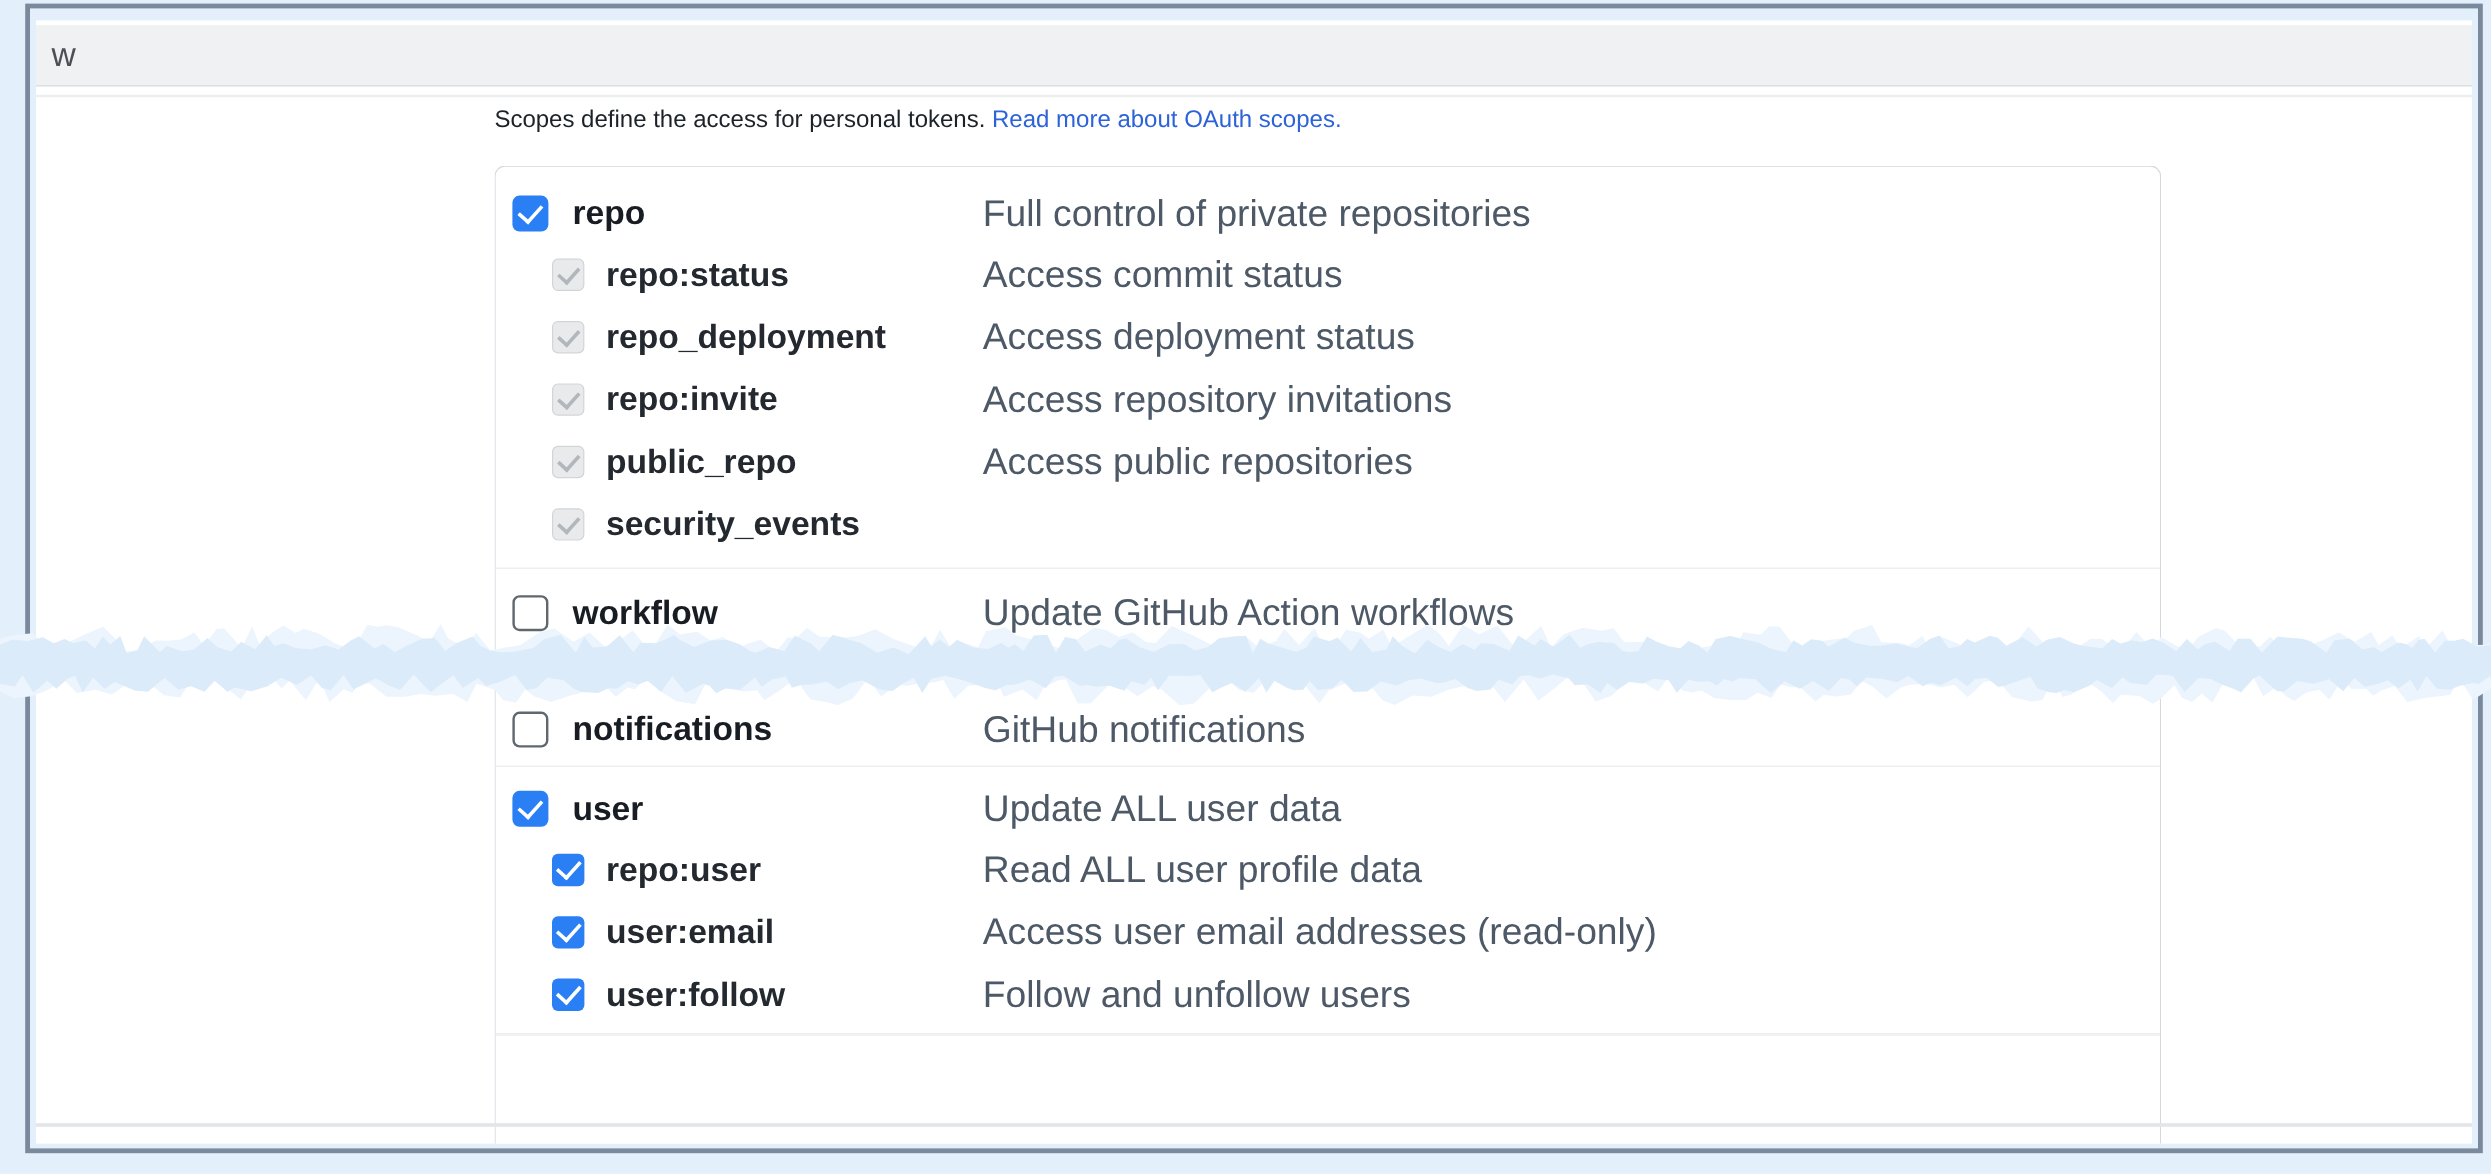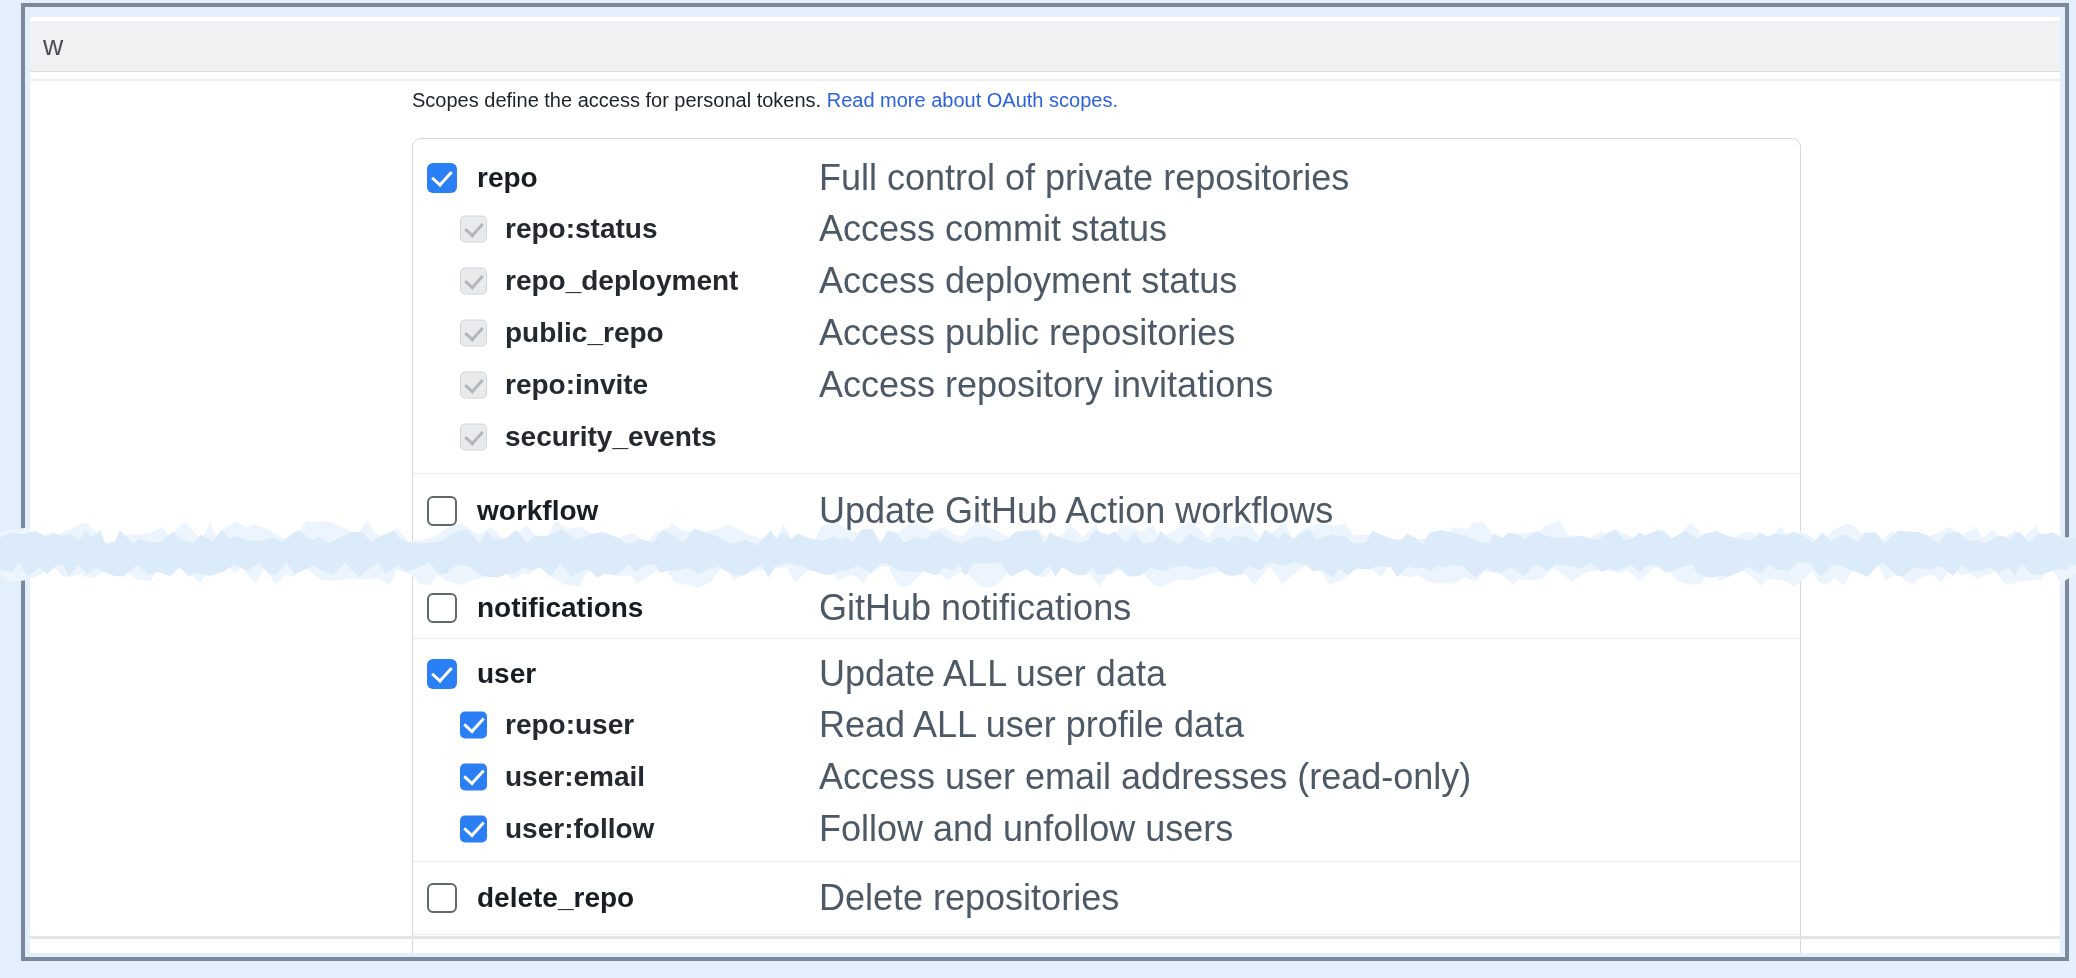--- a/index.html
+++ b/index.html
@@ -44,21 +44,21 @@
   .cb.unchecked{background:#fff;border:2px solid #60686f;}
   .tick{position:absolute;left:50%;top:46%;width:9px;height:16px;
         border:solid #fff;border-width:0 3px 3px 0;
         transform:translate(-50%,-55%) rotate(42deg);}
   .cb.disabled .tick{border-color:#b2b7bd;width:8px;height:14px;}
 
   .lbl{position:absolute;top:50%;transform:translateY(-50%);font-size:28px;color:#181d23;white-space:nowrap;font-weight:bold;}
   .lbl.parent{left:64px;font-weight:700;text-align:right;}
   .lbl.sub{left:92px;color:#23292f;}
   .desc{position:absolute;left:406px;top:50%;transform:translateY(-50%);
-        font-size:36px;color:#4d5966;white-space:nowrap;}
+        font-size:31px;color:#4d5966;white-space:nowrap;}
 
   .page-bottom-line{position:absolute;left:0;top:919px;width:100%;height:3px;background:#e3e6e9;}
 
   
   .tear{position:absolute;left:0;top:512px;width:2076px;height:84px;z-index:9;pointer-events:none;}
 </style>
 </head>
 <body>
 
 <div class="canvas">
@@ -95,29 +95,29 @@
           <span class="cb sub disabled">
               <span class="tick"></span>
             </span>
           <span class="lbl sub">repo_deployment</span>
           <span class="desc">Access deployment status</span>
         </div>
         <div class="row">
           <span class="cb sub disabled">
               <span class="tick"></span>
             </span>
-          <span class="lbl sub">public_repo</span>
-          <span class="desc">Access public repositories</span>
+          <span class="lbl sub">repo:invite</span>
+          <span class="desc">Access repository invitations</span>
         </div>
         <div class="row">
           <span class="cb sub disabled">
               <span class="tick"></span>
             </span>
-          <span class="lbl sub">repo:invite</span>
-          <span class="desc">Access repository invitations</span>
+          <span class="lbl sub">public_repo</span>
+          <span class="desc">Access public repositories</span>
         </div>
         <div class="row">
           <span class="cb sub disabled">
               <span class="tick"></span>
             </span>
           <span class="lbl sub">security_events</span>
         </div>
       </div>
 
       <div class="hr"></div>
@@ -164,25 +164,20 @@
           <span class="cb sub checked">
               <span class="tick"></span>
             </span>
           <span class="lbl sub">user:follow</span>
           <span class="desc">Follow and unfollow users</span>
         </div>
       </div>
 
       <div class="hr"></div>
 
-      <div class="row r-delete">
-        <span class="cb parent unchecked"></span>
-        <span class="lbl parent">delete_repo</span>
-        <span class="desc">Delete repositories</span>
-      </div>
 
       <div class="hr"></div>
     </div>
 
     <div class="page-bottom-line"></div>
   </div>
 
   <svg class="tear" width="2076" height="84" viewBox="0 0 2076 84">
     <polygon id="tear-outer" fill="#ecf5fd" points="0.0,20.0 12.5,17.2 26.9,15.7 36.7,24.4 50.8,24.9 57.6,22.7 71.7,16.3 85.9,10.2 99.3,23.3 105.5,30.8 115.9,29.8 129.7,21.8 138.6,22.0 150.8,21.0 162.1,15.1 170.1,26.1 180.7,12.0 186.9,11.8 201.5,28.3 210.1,9.9 216.3,25.2 227.4,14.6 236.2,9.3 246.5,15.5 253.2,11.9 265.2,15.7 280.3,24.6 294.8,29.7 306.0,8.7 314.8,10.3 322.0,9.1 331.9,10.8 346.9,17.2 357.9,23.0 367.2,8.2 373.6,20.1 381.0,24.1 387.4,29.7 396.6,15.5 408.7,30.1 417.8,28.2 433.7,25.6 449.3,15.1 461.9,11.7 477.9,22.7 491.1,15.1 503.7,26.5 514.5,23.3 527.2,13.2 541.9,31.5 556.3,8.4 566.6,16.8 581.0,14.5 591.9,21.7 602.4,18.9 615.2,28.7 622.1,24.6 633.8,21.2 642.5,27.9 648.7,28.8 656.3,19.2 663.7,19.6 672.2,11.2 683.2,18.7 693.2,18.9 705.9,19.1 714.1,18.2 729.5,12.4 744.5,20.6 756.0,24.7 765.5,27.6 776.7,25.1 783.4,12.8 793.2,29.0 802.3,23.4 815.1,27.5 821.6,14.0 837.4,10.8 847.5,17.5 856.3,20.0 871.4,24.4 884.1,28.7 897.1,21.2 912.0,11.1 921.8,13.0 932.5,18.9 943.7,14.8 955.0,22.9 962.9,23.8 976.5,9.6 985.1,13.6 993.1,17.0 1007.2,24.2 1013.9,28.0 1023.3,31.1 1037.3,17.4 1048.5,27.5 1063.4,22.2 1070.3,12.0 1082.6,25.5 1095.5,11.4 1105.2,31.8 1114.1,25.0 1121.6,12.8 1133.2,15.0 1140.9,20.3 1152.5,12.5 1159.9,27.2 1175.5,17.4 1190.2,8.5 1199.8,16.4 1207.5,26.4 1219.2,8.7 1232.8,16.5 1247.7,9.3 1262.6,27.8 1270.8,21.9 1284.3,9.4 1292.4,27.4 1303.5,16.4 1319.0,11.1 1334.8,13.7 1344.7,11.6 1353.7,23.2 1368.7,22.7 1375.9,22.9 1386.0,29.1 1401.9,31.7 1409.7,29.3 1424.9,26.3 1432.2,27.8 1445.1,30.6 1452.7,14.9 1467.3,17.0 1474.2,10.1 1482.9,10.1 1498.5,30.6 1510.8,23.7 1524.9,21.2 1539.0,19.6 1545.1,13.6 1560.1,8.8 1567.7,23.3 1583.2,23.9 1590.9,25.7 1602.0,18.1 1608.4,29.5 1618.5,19.0 1633.0,24.9 1640.6,29.6 1651.4,29.1 1662.3,20.8 1676.1,28.2 1690.5,10.1 1702.0,23.1 1708.6,25.8 1719.0,29.4 1729.4,28.5 1742.5,20.2 1751.6,20.6 1767.0,31.3 1780.3,14.7 1794.4,29.6 1800.6,18.7 1813.2,25.9 1822.4,30.5 1832.1,18.6 1846.8,11.4 1854.0,13.7 1869.0,29.2 1884.0,26.4 1891.8,18.5 1904.2,31.9 1918.4,27.6 1934.2,22.2 1949.1,15.1 1962.5,22.7 1976.0,14.7 1982.1,25.6 1993.7,17.6 2000.7,28.0 2015.7,18.2 2022.1,27.6 2035.3,13.5 2045.0,29.7 2054.2,25.0 2064.2,25.5 2071.1,25.3 2076.0,24.4 2076.0,60.7 2070.7,64.9 2061.0,71.3 2049.8,54.1 2041.5,67.2 2030.8,68.4 2020.9,69.6 2006.0,73.1 1995.6,59.7 1984.3,63.4 1977.8,67.8 1971.6,61.9 1959.7,62.4 1952.3,53.3 1941.2,71.2 1932.9,62.7 1921.7,65.0 1911.9,72.2 1905.0,68.2 1897.2,60.2 1886.0,68.3 1877.7,52.2 1863.6,57.5 1855.1,53.3 1843.6,73.6 1834.8,66.0 1826.6,73.1 1818.4,69.6 1812.1,58.9 1800.2,70.7 1794.0,74.4 1782.9,68.1 1767.6,67.0 1760.7,74.1 1751.8,64.6 1740.8,57.2 1725.7,67.0 1718.9,68.9 1711.0,54.1 1702.1,71.4 1692.6,72.6 1685.6,70.9 1677.0,69.0 1664.1,54.3 1653.3,56.3 1639.8,69.0 1628.5,58.6 1617.6,61.0 1604.6,57.7 1590.9,58.9 1583.8,61.2 1572.0,70.1 1560.4,60.1 1551.4,55.6 1542.4,66.7 1529.6,68.4 1519.9,66.9 1512.9,72.5 1500.1,60.8 1492.7,60.8 1483.9,58.7 1476.1,69.6 1464.6,65.3 1455.3,71.4 1442.7,71.6 1428.4,69.7 1418.1,63.4 1409.5,65.0 1402.5,63.7 1390.0,53.1 1381.7,64.2 1369.4,56.5 1356.4,55.5 1342.6,68.1 1329.6,72.5 1317.9,55.0 1306.7,52.2 1294.7,62.1 1282.0,71.7 1269.8,54.3 1254.2,73.1 1239.9,55.3 1227.9,59.3 1217.5,60.2 1206.3,62.9 1192.9,68.6 1177.0,67.5 1162.5,75.4 1152.1,71.8 1144.3,62.0 1130.5,59.7 1122.6,56.7 1107.3,63.5 1099.4,74.3 1084.1,54.9 1072.4,55.0 1064.8,56.9 1057.9,52.2 1044.5,65.2 1032.6,63.1 1024.3,55.3 1015.0,54.7 1007.9,61.6 994.7,74.4 982.9,75.8 967.8,62.4 960.6,59.9 948.0,68.3 936.8,60.6 923.2,59.4 909.1,74.0 898.1,74.3 888.1,54.0 881.4,55.1 869.8,61.0 863.8,71.8 852.2,62.5 836.5,68.7 829.5,52.3 822.0,55.5 813.9,58.8 806.9,59.4 795.3,70.5 786.1,54.7 779.0,56.6 763.5,58.1 755.8,59.4 746.5,58.7 734.4,68.7 723.3,53.3 710.8,70.0 698.1,75.7 689.1,73.2 675.2,70.7 662.7,53.5 652.2,61.8 637.0,71.5 630.8,63.2 619.7,64.3 603.8,60.8 589.4,54.8 579.3,74.9 563.8,72.3 548.7,63.2 538.6,52.7 529.1,62.3 522.9,61.0 513.2,68.6 498.7,54.2 483.5,65.4 474.7,67.7 459.4,73.0 445.5,68.4 437.7,62.5 430.1,73.6 419.4,71.6 412.2,62.7 397.0,57.8 389.5,72.9 377.1,66.1 363.2,67.8 350.5,66.3 337.4,68.6 322.1,68.6 308.0,57.6 299.6,57.2 293.6,65.3 286.4,62.3 274.6,72.9 265.9,53.7 254.9,71.6 241.4,54.8 234.7,61.8 227.2,52.9 212.8,53.2 200.6,71.0 186.7,59.4 174.6,53.7 160.4,52.9 150.1,69.2 136.6,67.3 126.1,58.8 116.1,55.7 105.5,58.3 93.4,66.7 79.6,62.7 64.1,65.5 53.2,54.2 40.2,62.8 26.0,68.3 11.7,69.8 0.0,64.0"></polygon>
     <polygon id="tear-inner" fill="#dcebfa" points="0.0,25.0 10.1,21.1 23.2,22.1 35.5,19.1 45.0,24.0 53.8,20.6 60.7,23.9 71.4,21.8 79.1,28.4 85.5,18.3 91.9,25.1 100.3,18.0 105.5,32.4 114.6,29.7 120.1,18.3 133.2,31.4 139.1,26.4 151.8,30.8 161.5,29.3 173.0,19.7 180.8,27.2 192.7,31.0 201.0,22.7 212.6,29.1 222.3,17.3 228.7,26.3 236.1,24.1 246.6,28.0 258.5,29.3 271.4,25.7 282.4,29.3 291.9,21.9 299.2,18.3 312.2,28.5 319.2,24.4 329.1,31.3 338.7,26.2 351.8,20.3 362.4,19.7 371.2,30.3 380.5,23.9 393.9,18.4 400.6,26.6 408.1,29.8 416.5,31.6 428.5,31.1 436.6,29.5 444.5,27.9 453.6,20.4 467.2,17.2 479.9,31.8 487.0,18.7 493.9,27.5 505.7,26.8 516.5,17.4 527.8,31.6 533.8,23.7 546.7,24.1 554.3,21.0 561.5,17.1 567.1,21.6 578.3,27.2 592.1,21.8 605.9,21.1 617.3,25.2 625.2,30.8 630.3,31.9 641.0,27.1 653.6,30.8 662.4,17.6 676.2,24.5 682.7,30.6 693.8,17.1 698.8,18.3 708.3,21.4 717.5,23.9 731.0,31.9 744.5,27.5 757.3,32.9 771.0,18.2 776.2,26.7 782.7,20.8 790.9,27.0 797.7,21.2 810.0,27.4 823.3,28.8 834.4,23.9 840.4,27.7 845.8,24.8 852.7,30.5 861.6,17.6 872.7,17.0 879.9,32.1 887.6,18.8 896.3,20.6 904.3,31.0 910.5,27.9 917.1,25.1 925.4,28.2 933.0,21.2 938.3,20.0 949.9,27.3 961.8,31.3 973.9,24.9 986.9,24.7 995.7,30.1 1006.3,27.4 1016.0,19.8 1029.7,18.3 1038.3,18.0 1044.2,32.3 1050.1,20.3 1056.9,24.2 1068.6,27.7 1080.5,31.2 1088.4,27.8 1094.9,18.5 1107.8,22.4 1114.6,19.2 1125.9,30.9 1133.8,19.7 1143.5,31.4 1155.4,29.3 1160.6,18.3 1168.0,25.9 1179.1,32.5 1189.5,21.1 1199.3,27.3 1208.8,31.2 1218.9,24.6 1228.7,29.4 1234.0,24.0 1244.7,24.7 1257.9,30.3 1265.1,17.5 1278.6,26.0 1284.0,20.5 1294.6,27.0 1308.0,17.0 1316.8,27.7 1322.7,25.0 1331.5,22.7 1345.3,24.1 1351.8,30.3 1357.0,31.3 1365.2,30.7 1372.5,18.5 1380.3,22.5 1390.7,26.6 1400.3,28.3 1407.1,22.1 1415.7,26.0 1422.9,31.9 1429.7,20.4 1441.7,17.9 1455.0,21.2 1465.1,23.4 1477.0,29.0 1488.4,31.4 1494.4,21.6 1501.8,25.9 1509.3,20.7 1518.4,21.9 1523.8,26.9 1537.2,19.2 1545.4,23.7 1559.3,26.3 1570.6,25.8 1580.2,24.1 1590.6,27.0 1597.8,27.9 1608.5,20.2 1616.5,17.6 1623.9,28.4 1633.1,26.3 1639.3,20.4 1645.6,23.4 1658.2,17.7 1664.8,19.4 1672.0,26.2 1685.4,19.1 1697.0,26.7 1705.9,21.2 1716.5,18.9 1727.9,24.1 1734.3,26.0 1744.1,27.2 1751.9,28.5 1760.1,20.4 1767.2,24.2 1776.6,21.5 1784.6,23.2 1793.9,20.1 1803.2,23.6 1813.4,30.7 1822.4,20.4 1831.6,29.3 1836.9,25.0 1845.6,22.6 1858.1,30.3 1864.7,20.3 1875.5,20.2 1884.9,31.7 1897.9,18.5 1904.9,19.2 1918.7,20.3 1925.8,22.5 1938.7,31.7 1945.5,21.5 1958.0,20.3 1969.1,29.2 1978.2,27.2 1984.5,31.4 1998.4,23.5 2004.3,24.4 2010.2,27.9 2015.4,21.3 2020.4,20.3 2029.4,31.5 2037.4,21.9 2045.6,21.9 2052.4,20.3 2064.9,26.9 2075.6,25.4 2076.0,23.2 2076.0,53.8 2074.7,51.6 2065.9,58.0 2060.6,57.1 2049.1,59.7 2042.0,62.7 2030.7,61.9 2022.0,51.4 2014.7,64.3 2008.6,54.4 1998.6,61.7 1989.9,54.9 1982.6,57.7 1970.8,60.3 1961.8,52.9 1952.8,64.0 1940.8,54.0 1927.5,57.8 1914.2,55.6 1903.0,64.5 1896.9,63.6 1882.9,50.9 1877.7,53.7 1867.5,65.0 1862.1,62.3 1850.5,58.0 1842.3,53.9 1832.4,52.9 1820.5,64.7 1810.7,51.4 1802.6,50.2 1796.9,50.6 1788.9,58.9 1775.2,56.9 1768.6,52.6 1759.9,61.3 1747.2,54.6 1741.7,59.2 1728.3,64.8 1720.3,63.1 1714.0,65.6 1707.2,64.9 1697.9,61.6 1691.9,51.9 1678.0,56.8 1670.7,59.4 1665.2,60.5 1655.7,52.9 1645.9,53.9 1639.5,59.9 1629.7,52.8 1617.5,59.1 1609.3,56.9 1602.2,59.9 1590.4,51.3 1581.1,56.6 1569.1,53.8 1555.6,52.5 1547.5,60.1 1541.1,54.3 1534.2,52.9 1524.0,63.9 1510.7,55.4 1499.9,62.0 1487.2,55.9 1475.5,65.4 1462.7,54.1 1449.4,52.9 1444.0,56.1 1436.9,53.9 1430.6,59.5 1424.5,55.7 1415.5,56.3 1407.1,54.4 1397.3,65.3 1390.6,54.9 1377.9,53.7 1369.3,57.5 1357.6,56.4 1347.5,63.1 1339.4,57.1 1333.7,65.4 1323.0,58.3 1312.3,59.0 1307.3,53.5 1294.4,50.1 1282.8,53.6 1274.0,50.8 1266.8,51.4 1260.3,58.4 1248.6,54.3 1242.2,62.5 1230.6,63.9 1222.9,61.4 1212.8,53.9 1202.1,57.2 1196.8,57.2 1183.9,53.5 1174.8,54.7 1163.8,59.2 1150.6,56.0 1139.4,64.3 1127.9,64.6 1118.0,54.5 1110.5,61.6 1098.1,63.0 1091.5,55.4 1086.0,62.7 1078.0,63.2 1071.4,60.8 1062.0,55.3 1055.4,65.1 1049.0,53.3 1037.8,64.5 1026.7,57.1 1018.8,60.6 1010.3,64.9 1000.2,50.4 990.1,51.6 982.6,51.2 974.2,51.2 964.9,63.4 959.4,52.7 953.5,58.6 942.8,55.7 937.0,63.6 924.6,59.5 913.9,60.3 906.1,58.9 899.8,59.6 886.5,51.3 878.8,51.9 871.4,61.5 858.3,54.2 845.8,58.4 838.3,59.0 829.7,63.2 820.8,61.4 807.9,56.8 799.7,54.1 787.5,51.1 776.2,53.6 768.5,65.6 761.6,52.9 753.1,57.1 743.7,63.8 736.0,63.2 730.1,61.1 718.8,55.1 708.3,57.1 698.6,62.4 689.0,56.0 675.7,58.6 667.6,58.8 659.9,61.1 654.8,51.8 642.9,54.5 634.7,60.2 629.2,52.5 616.6,63.0 604.6,61.8 596.8,65.7 591.3,59.4 585.5,57.8 571.7,65.6 560.3,51.6 551.0,64.5 539.7,55.5 531.6,58.4 523.3,55.7 513.8,62.0 507.0,61.5 498.5,65.6 484.6,64.6 477.2,61.3 469.7,54.8 456.1,52.8 447.0,61.5 438.9,63.0 429.1,50.6 416.2,56.4 405.3,59.6 398.3,53.2 385.7,61.2 377.9,50.8 364.5,60.3 359.4,64.8 354.3,60.4 344.9,50.0 333.3,62.9 323.4,58.9 313.2,53.4 307.9,56.0 294.5,62.6 286.3,50.4 275.5,63.3 268.2,61.4 259.3,50.9 247.5,58.8 234.2,52.8 223.0,59.9 209.5,64.0 195.6,61.0 189.5,64.5 178.9,55.3 170.4,64.4 159.1,59.9 148.8,62.7 137.1,53.0 123.2,64.5 112.9,63.7 107.3,61.3 95.8,56.3 87.1,62.0 77.7,52.8 69.0,65.0 62.6,51.4 56.5,53.4 47.0,61.9 39.4,55.2 27.8,65.0 18.8,50.7 12.4,60.1 0.0,58.0"></polygon>

